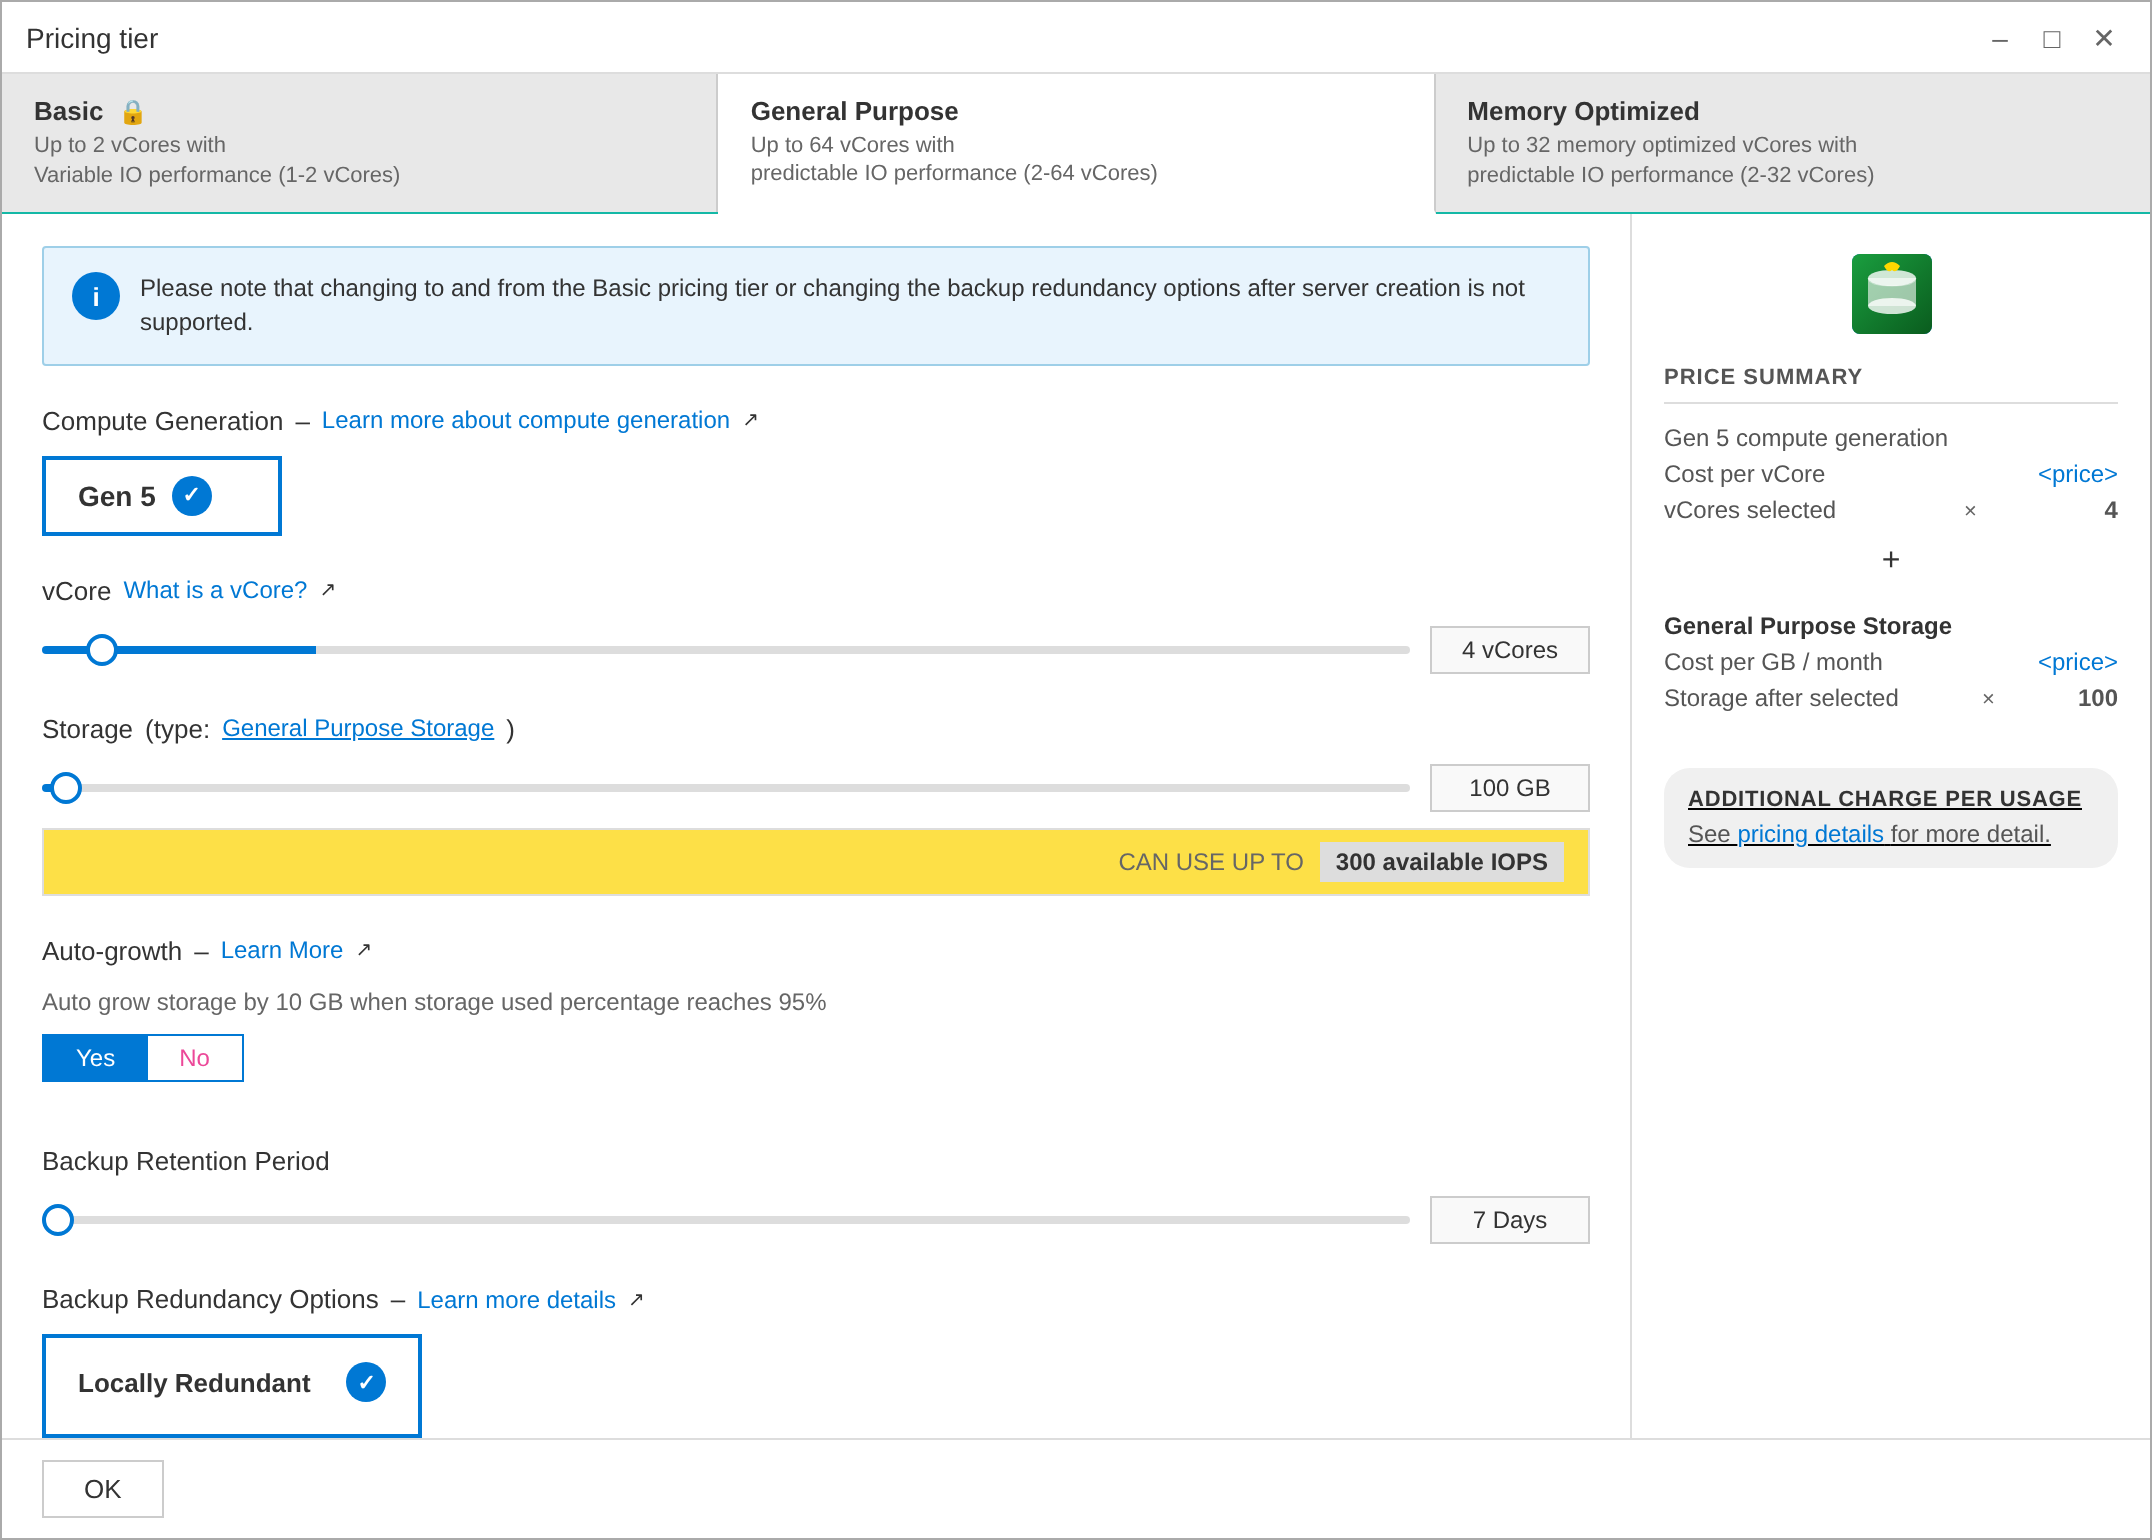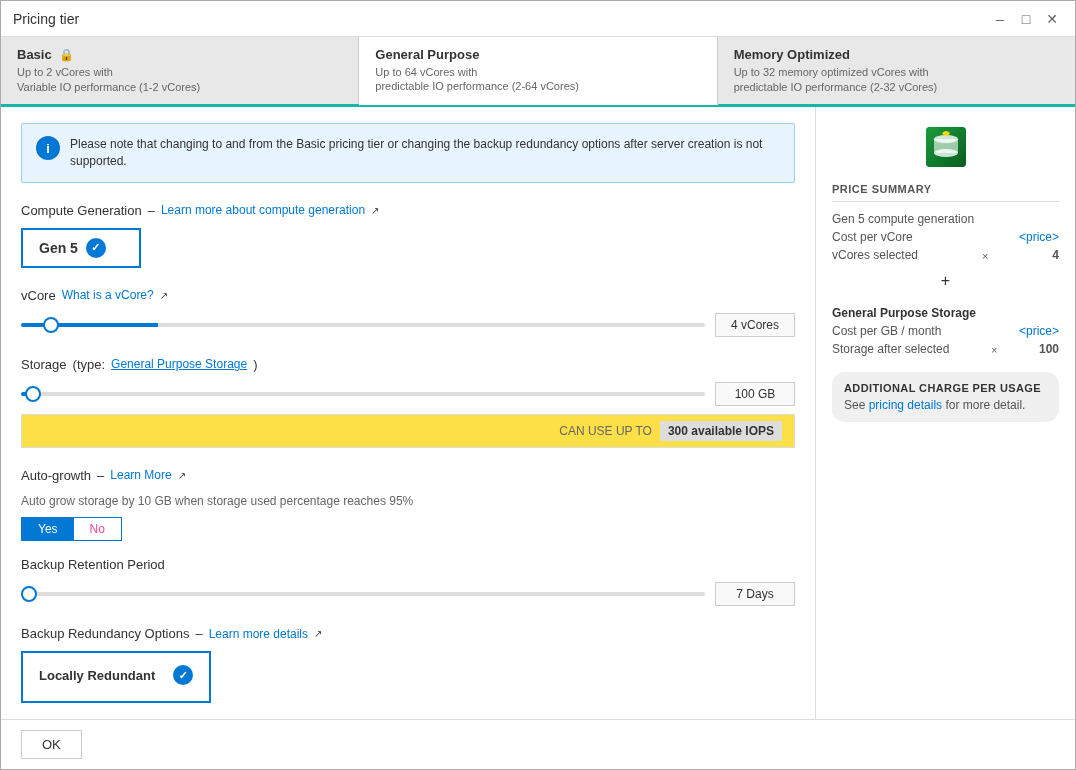--- a/index.html
+++ b/index.html
@@ -47,21 +47,21 @@
       cursor: pointer;
       font-size: 14px;
       color: #666;
       display: flex;
       align-items: center;
       justify-content: center;
     }
     .pricing-tabs {
       display: flex;
       background: #f0f0f0;
-      border-bottom: 3px solid #14b8a6;
+      border-bottom: 1px solid #14b8a6;
       height: 70px;
     }
     .pricing-tab {
       flex: 1;
       padding: 10px 16px;
       cursor: pointer;
       border-right: 1px solid #ccc;
       background: #e8e8e8;
       display: flex;
       flex-direction: column;
@@ -212,21 +212,21 @@
       font-size: 12px;
       color: #666;
     }
     .iops-value {
       background: #ddd;
       padding: 3px 8px;
       font-size: 12px;
       color: #333;
       font-weight: 600;
     }
-    .autogrowth-section { margin-bottom: 16px; }
+    .autogrowth-section { margin-bottom: 32px; }
     .autogrowth-desc {
       font-size: 12px;
       color: #666;
       margin-bottom: 8px;
       line-height: 1.4;
     }
     .toggle-group {
       display: inline-flex;
       border: 1px solid #0078d4;
       overflow: hidden;
@@ -349,22 +349,23 @@
       font-size: 12px;
       font-weight: 600;
     }
     .usd-text {
       font-size: 11px;
       color: #333;
     }
     .additional-charge {
       background: #f0f0f0;
       padding: 10px 12px;
-      margin-top: 12px;
+      margin-top: 24px;
       border-radius: 13px;
+      text-decoration: underline;
     }
     .additional-charge-title {
       font-size: 11px;
       font-weight: 700;
       color: #333;
       letter-spacing: 0.4px;
       margin-bottom: 4px;
     }
     .additional-charge-text {
       font-size: 12px;

